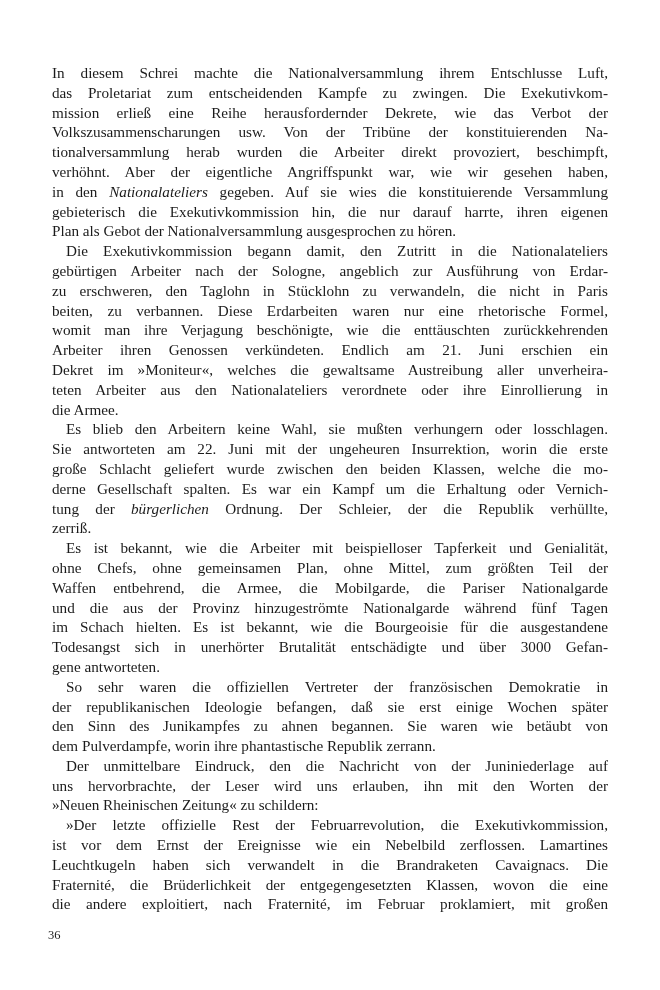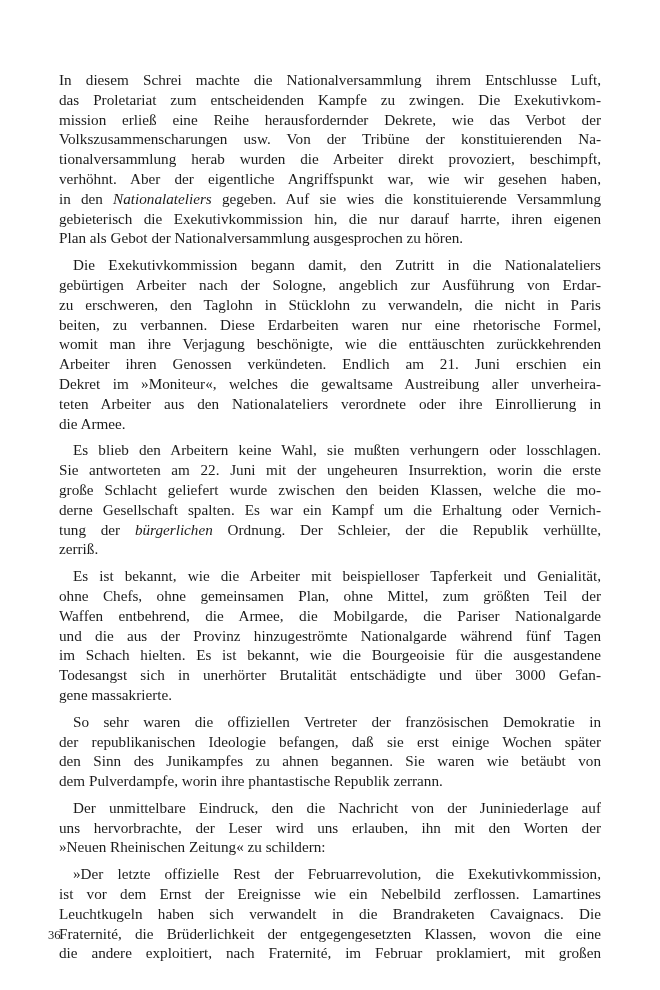--- a/index.html
+++ b/index.html
@@ -12,21 +12,21 @@
     width: 660px; height: 990px;
     background: #ffffff;
     font-family: "Liberation Serif", "DejaVu Serif", serif;
     color: #1b1b1b;
   }
   .text-block {
     position: absolute;
     left: 52px; top: 63px;
     width: 556px;
   }
-  .paragraph { margin: 7px; padding: 0; }
+  .paragraph { margin: 0; padding: 0; }
   .line {
     font-size: 15.2px;
     line-height: 19.8px;
     height: 19.8px;
     overflow: hidden;
     text-align: justify;
     text-align-last: justify;
     text-justify: inter-word;
   }
   .line.end { text-align-last: left; }
@@ -79,21 +79,21 @@
       <div class="line end">zerriß.</div>
     </div>
 
     <div class="paragraph">
       <div class="line ind">Es ist bekannt, wie die Arbeiter mit beispielloser Tapferkeit und Genialität,</div>
       <div class="line">ohne Chefs, ohne gemeinsamen Plan, ohne Mittel, zum größten Teil der</div>
       <div class="line">Waffen entbehrend, die Armee, die Mobilgarde, die Pariser Nationalgarde</div>
       <div class="line">und die aus der Provinz hinzugeströmte Nationalgarde während fünf Tagen</div>
       <div class="line">im Schach hielten. Es ist bekannt, wie die Bourgeoisie für die ausgestandene</div>
       <div class="line">Todesangst sich in unerhörter Brutalität entschädigte und über 3000 Gefan-</div>
-      <div class="line end">gene massakrierte.</div>
+      <div class="line end">gene antworteten.</div>
     </div>
 
     <div class="paragraph">
       <div class="line ind">So sehr waren die offiziellen Vertreter der französischen Demokratie in</div>
       <div class="line">der republikanischen Ideologie befangen, daß sie erst einige Wochen später</div>
       <div class="line">den Sinn des Junikampfes zu ahnen begannen. Sie waren wie betäubt von</div>
       <div class="line end">dem Pulverdampfe, worin ihre phantastische Republik zerrann.</div>
     </div>
 
     <div class="paragraph">

